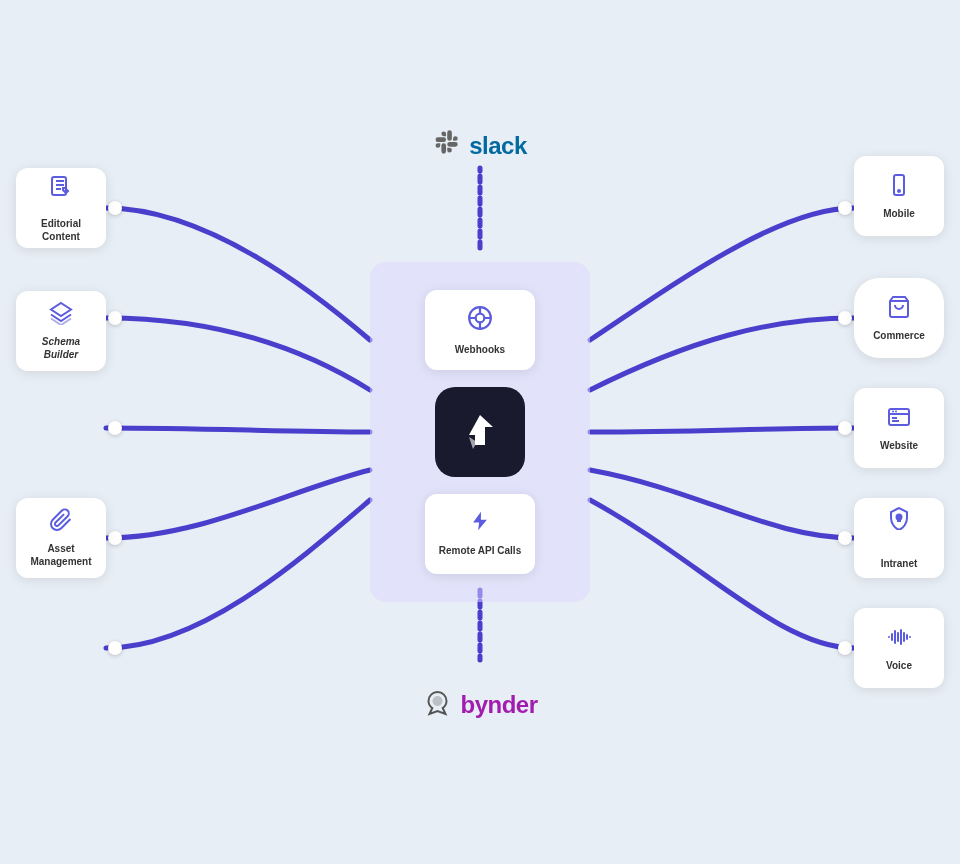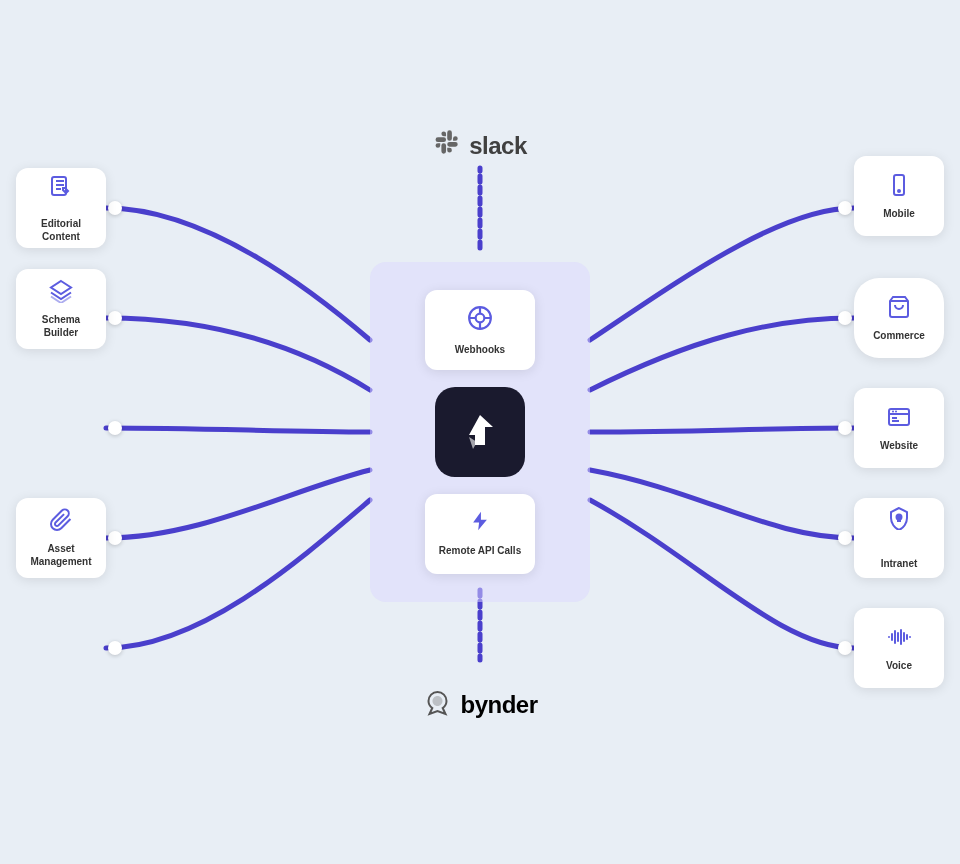--- a/index.html
+++ b/index.html
@@ -223,21 +223,21 @@
     <span class="icon">
       <svg width="24" height="24" viewBox="0 0 24 24" fill="none" stroke="#5c5ce0" stroke-width="2">
         <rect x="3" y="3" width="14" height="18" rx="2"></rect>
         <path d="M7 7h8M7 11h8M7 15h5"></path>
         <path d="M16 14l3 3-2 2-3-3v-2z"></path>
       </svg>
     </span>
     <span class="label">Editorial Content</span>
   </div>
 
-  <div class="node-card" style="left:16px; top:269px;">
+  <div class="node-card" style="left:16px; top:291px;font-style:italic;">
     <span class="icon">
       <svg width="24" height="24" viewBox="0 0 24 24" fill="none" stroke="#5c5ce0" stroke-width="2">
         <polygon points="12,2 22,8.5 12,15 2,8.5"></polygon>
         <path d="M2 13.5l10 6.5 10-6.5"></path>
         <path d="M2 17.5l10 6.5 10-6.5" opacity="0.5"></path>
       </svg>
     </span>
     <span class="label">Schema Builder</span>
   </div>
 
@@ -313,26 +313,26 @@
     </span>
     <span class="label">Voice</span>
   </div>
 
   <div class="brand-label" style="position:absolute; top:128px; left:50%; transform:translateX(-50%); color:#555;">
     <span style="font-size:26px; color:#666;">
       <svg width="28" height="28" viewBox="0 0 24 24" fill="#666">
         <path d="M6 15a2 2 0 0 1-2 2 2 2 0 0 1-2-2 2 2 0 0 1 2-2h2v2zM7 15a2 2 0 0 1 2-2 2 2 0 0 1 2 2v5a2 2 0 0 1-2 2 2 2 0 0 1-2-2v-5zM9 7a2 2 0 0 1-2-2 2 2 0 0 1 2-2 2 2 0 0 1 2 2v2H9zM9 8a2 2 0 0 1 2 2 2 2 0 0 1-2 2H4a2 2 0 0 1-2-2 2 2 0 0 1 2-2h5zM17 9a2 2 0 0 1 2-2 2 2 0 0 1 2 2 2 2 0 0 1-2 2h-2V9zM16 9a2 2 0 0 1-2 2 2 2 0 0 1-2-2V4a2 2 0 0 1 2-2 2 2 0 0 1 2 2v5zM14 17a2 2 0 0 1 2 2 2 2 0 0 1-2 2 2 2 0 0 1-2-2v-2h2zM14 16a2 2 0 0 1-2-2 2 2 0 0 1 2-2h5a2 2 0 0 1 2 2 2 2 0 0 1-2 2h-5z"></path>
       </svg>
     </span>
-    <span style="font-size:24px; font-weight:700; color:#404040; letter-spacing:-0.5px;">slack</span>
+    <span style="font-size:24px; font-weight:700; color:#0369a1; letter-spacing:-0.5px;">slack</span>
   </div>
 
   <div class="brand-label" style="position:absolute; top:688px; left:50%; transform:translateX(-50%); color:#555;">
     <span>
       <svg width="30" height="28" viewBox="0 0 30 28" fill="none">
         <path d="M15 4C10 4 6 8 6 13c0 3 1.5 5.5 3.8 7L7 26l8-3 8 3-2.8-6C22.5 18.5 24 16 24 13c0-5-4-9-9-9z" stroke="#555" stroke-width="2" fill="none"></path>
         <path d="M10 13c0-2.76 2.24-5 5-5s5 2.24 5 5-2.24 5-5 5-5-2.24-5-5z" fill="#555" opacity="0.3"></path>
       </svg>
     </span>
-    <span style="font-size:24px; font-weight:700; color:#000000; letter-spacing:-0.5px;">bynder</span>
+    <span style="font-size:24px; font-weight:700; color:#a21caf; letter-spacing:-0.5px;">bynder</span>
   </div>
 
 </div>
 
 </body></html>

